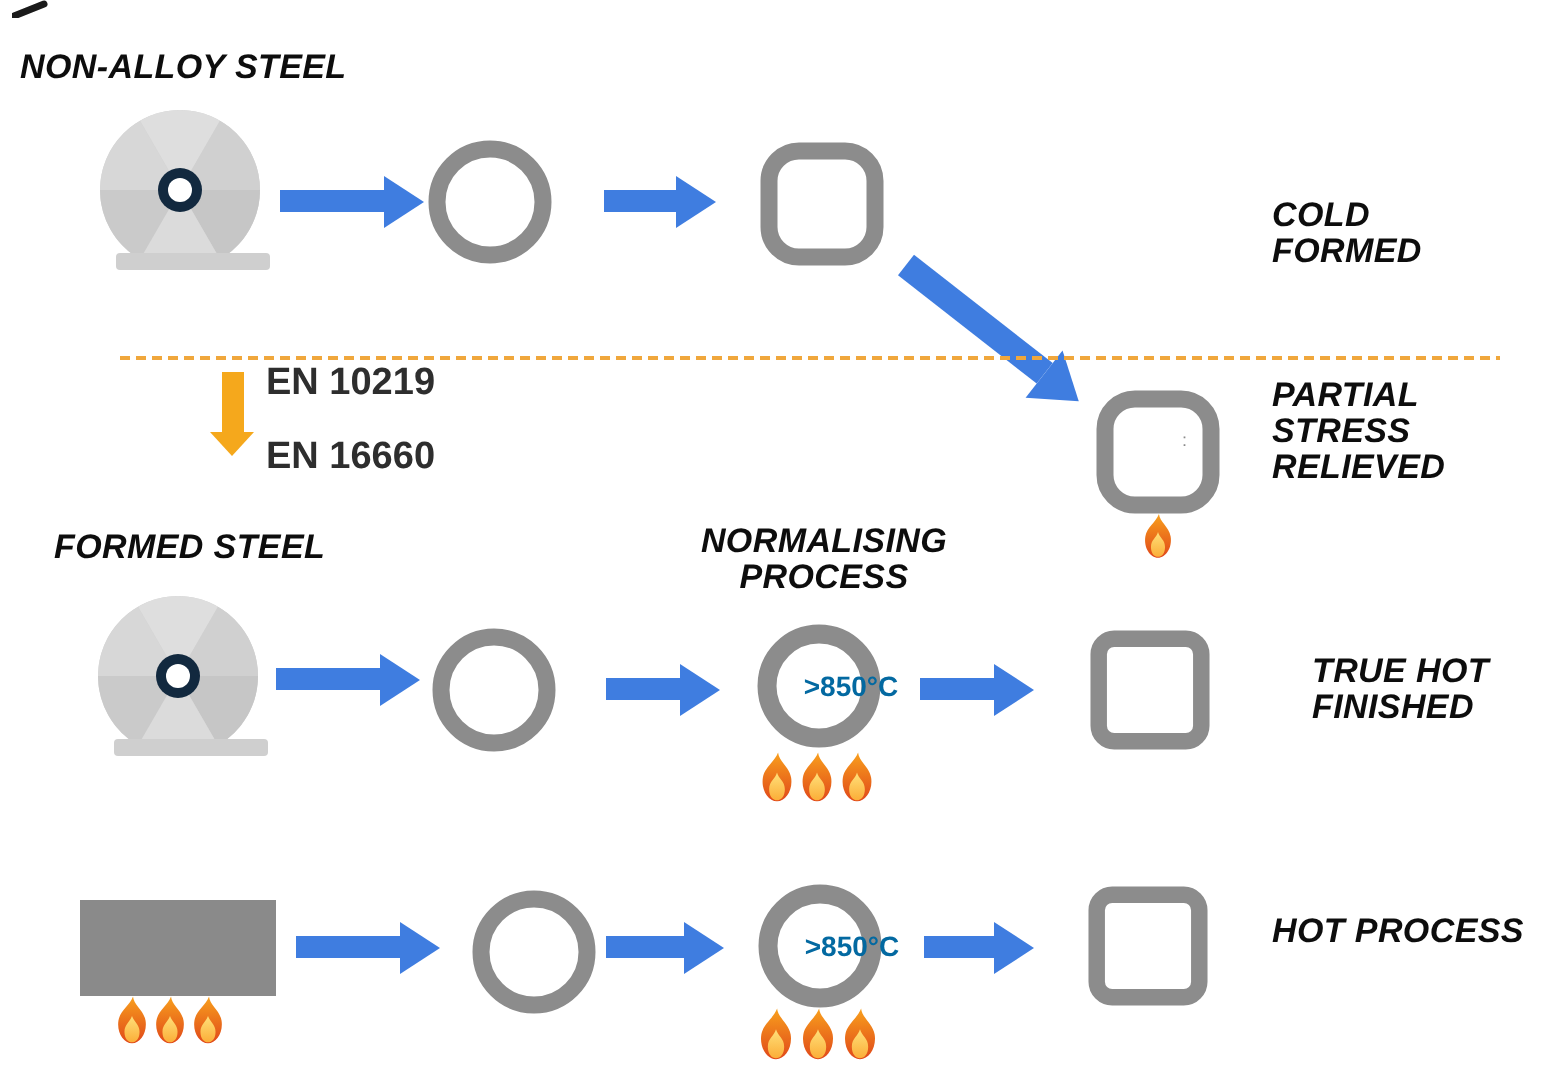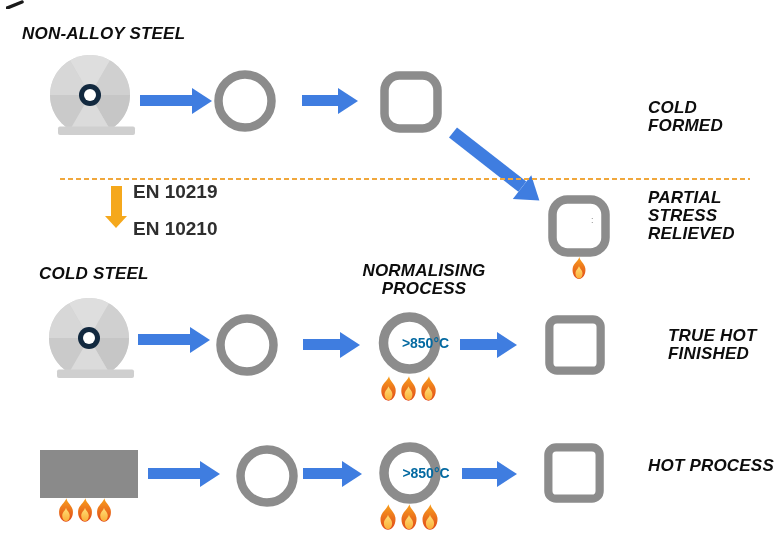--- a/index.html
+++ b/index.html
@@ -1,20 +1,20 @@
 <!DOCTYPE html>
 <html><head>
 <meta charset="utf-8">
 <style>
   html,body{margin:0;padding:0;background:#ffffff;}
   #stage{position:relative;width:776px;height:543px;background:#ffffff;overflow:hidden;
          font-family:"Liberation Sans", sans-serif;}
   .abs{position:absolute;display:block;}
   .lbl{position:absolute;font-weight:bold;font-style:italic;color:#0d0d0d;
-       font-size:17px;line-height:18px;letter-spacing:0.2px;white-space:nowrap;margin-left:12px;}
+       font-size:17px;line-height:18px;letter-spacing:0.2px;white-space:nowrap;}
   .lbl .line{display:block;}
   .center{text-align:center;font-style:italic;}
   .en{position:absolute;font-size:19px;color:#2e2e2e;font-weight:700;white-space:nowrap;margin-top:32px;}
   .arrow{position:absolute;height:11px;background:#3F7DE0;}
   .arrow::after{content:"";position:absolute;left:100%;top:50%;transform:translateY(-50%);
        width:0;height:0;border-left:20px solid #3F7DE0;
        border-top:13px solid transparent;border-bottom:13px solid transparent;}
   .arrow.diag{height:13px;transform-origin:0 50%;transform:rotate(38deg);}
   .arrow.diag::after{border-left:22px solid #3F7DE0;
        border-top:15px solid transparent;border-bottom:15px solid transparent;}
@@ -105,38 +105,38 @@
     <span class="line">FORMED</span>
   </div>
 
   <div class="arrow diag" style="left:453px;top:126px;width:88px"></div>
 
   <div class="en" style="left:133px;top:149px">EN 10219</div>
   <div class="divider" style="left:60px;top:178px;width:690px"></div>
   <div class="arrow-down" style="left:105px;top:186px">
       <span class="shaft"></span>
     </div>
-  <div class="en" style="left:133px;top:186px">EN 10210</div>
+  <div class="en" style="left:133px;top:186px">EN 16660</div>
 
   <svg class="abs" style="left:548px;top:195px" width="62" height="62">
       <use href="#tubeSquareR"></use>
     </svg>
   <div class="stray" style="left:591px;top:215px">:</div>
   <svg class="abs" style="left:571px;top:255px" width="16" height="26">
       <use href="#flame"></use>
     </svg>
 
   <div class="lbl" style="left:636px;top:189px">
     <span class="line">PARTIAL</span>
     <span class="line">STRESS</span>
     <span class="line">RELIEVED</span>
   </div>
 
   <div class="lbl" style="left:27px;top:265px">
-    <span class="line">COLD STEEL</span>
+    <span class="line">FORMED STEEL</span>
   </div>
 
   <svg class="abs" style="left:45px;top:296px" width="92" height="84">
       <use href="#coil"></use>
     </svg>
 
   <div class="arrow" style="left:138px;top:334px;width:52px"></div>
 
   <svg class="abs" style="left:216px;top:314px" width="62" height="62">
       <use href="#tubeRound"></use>

